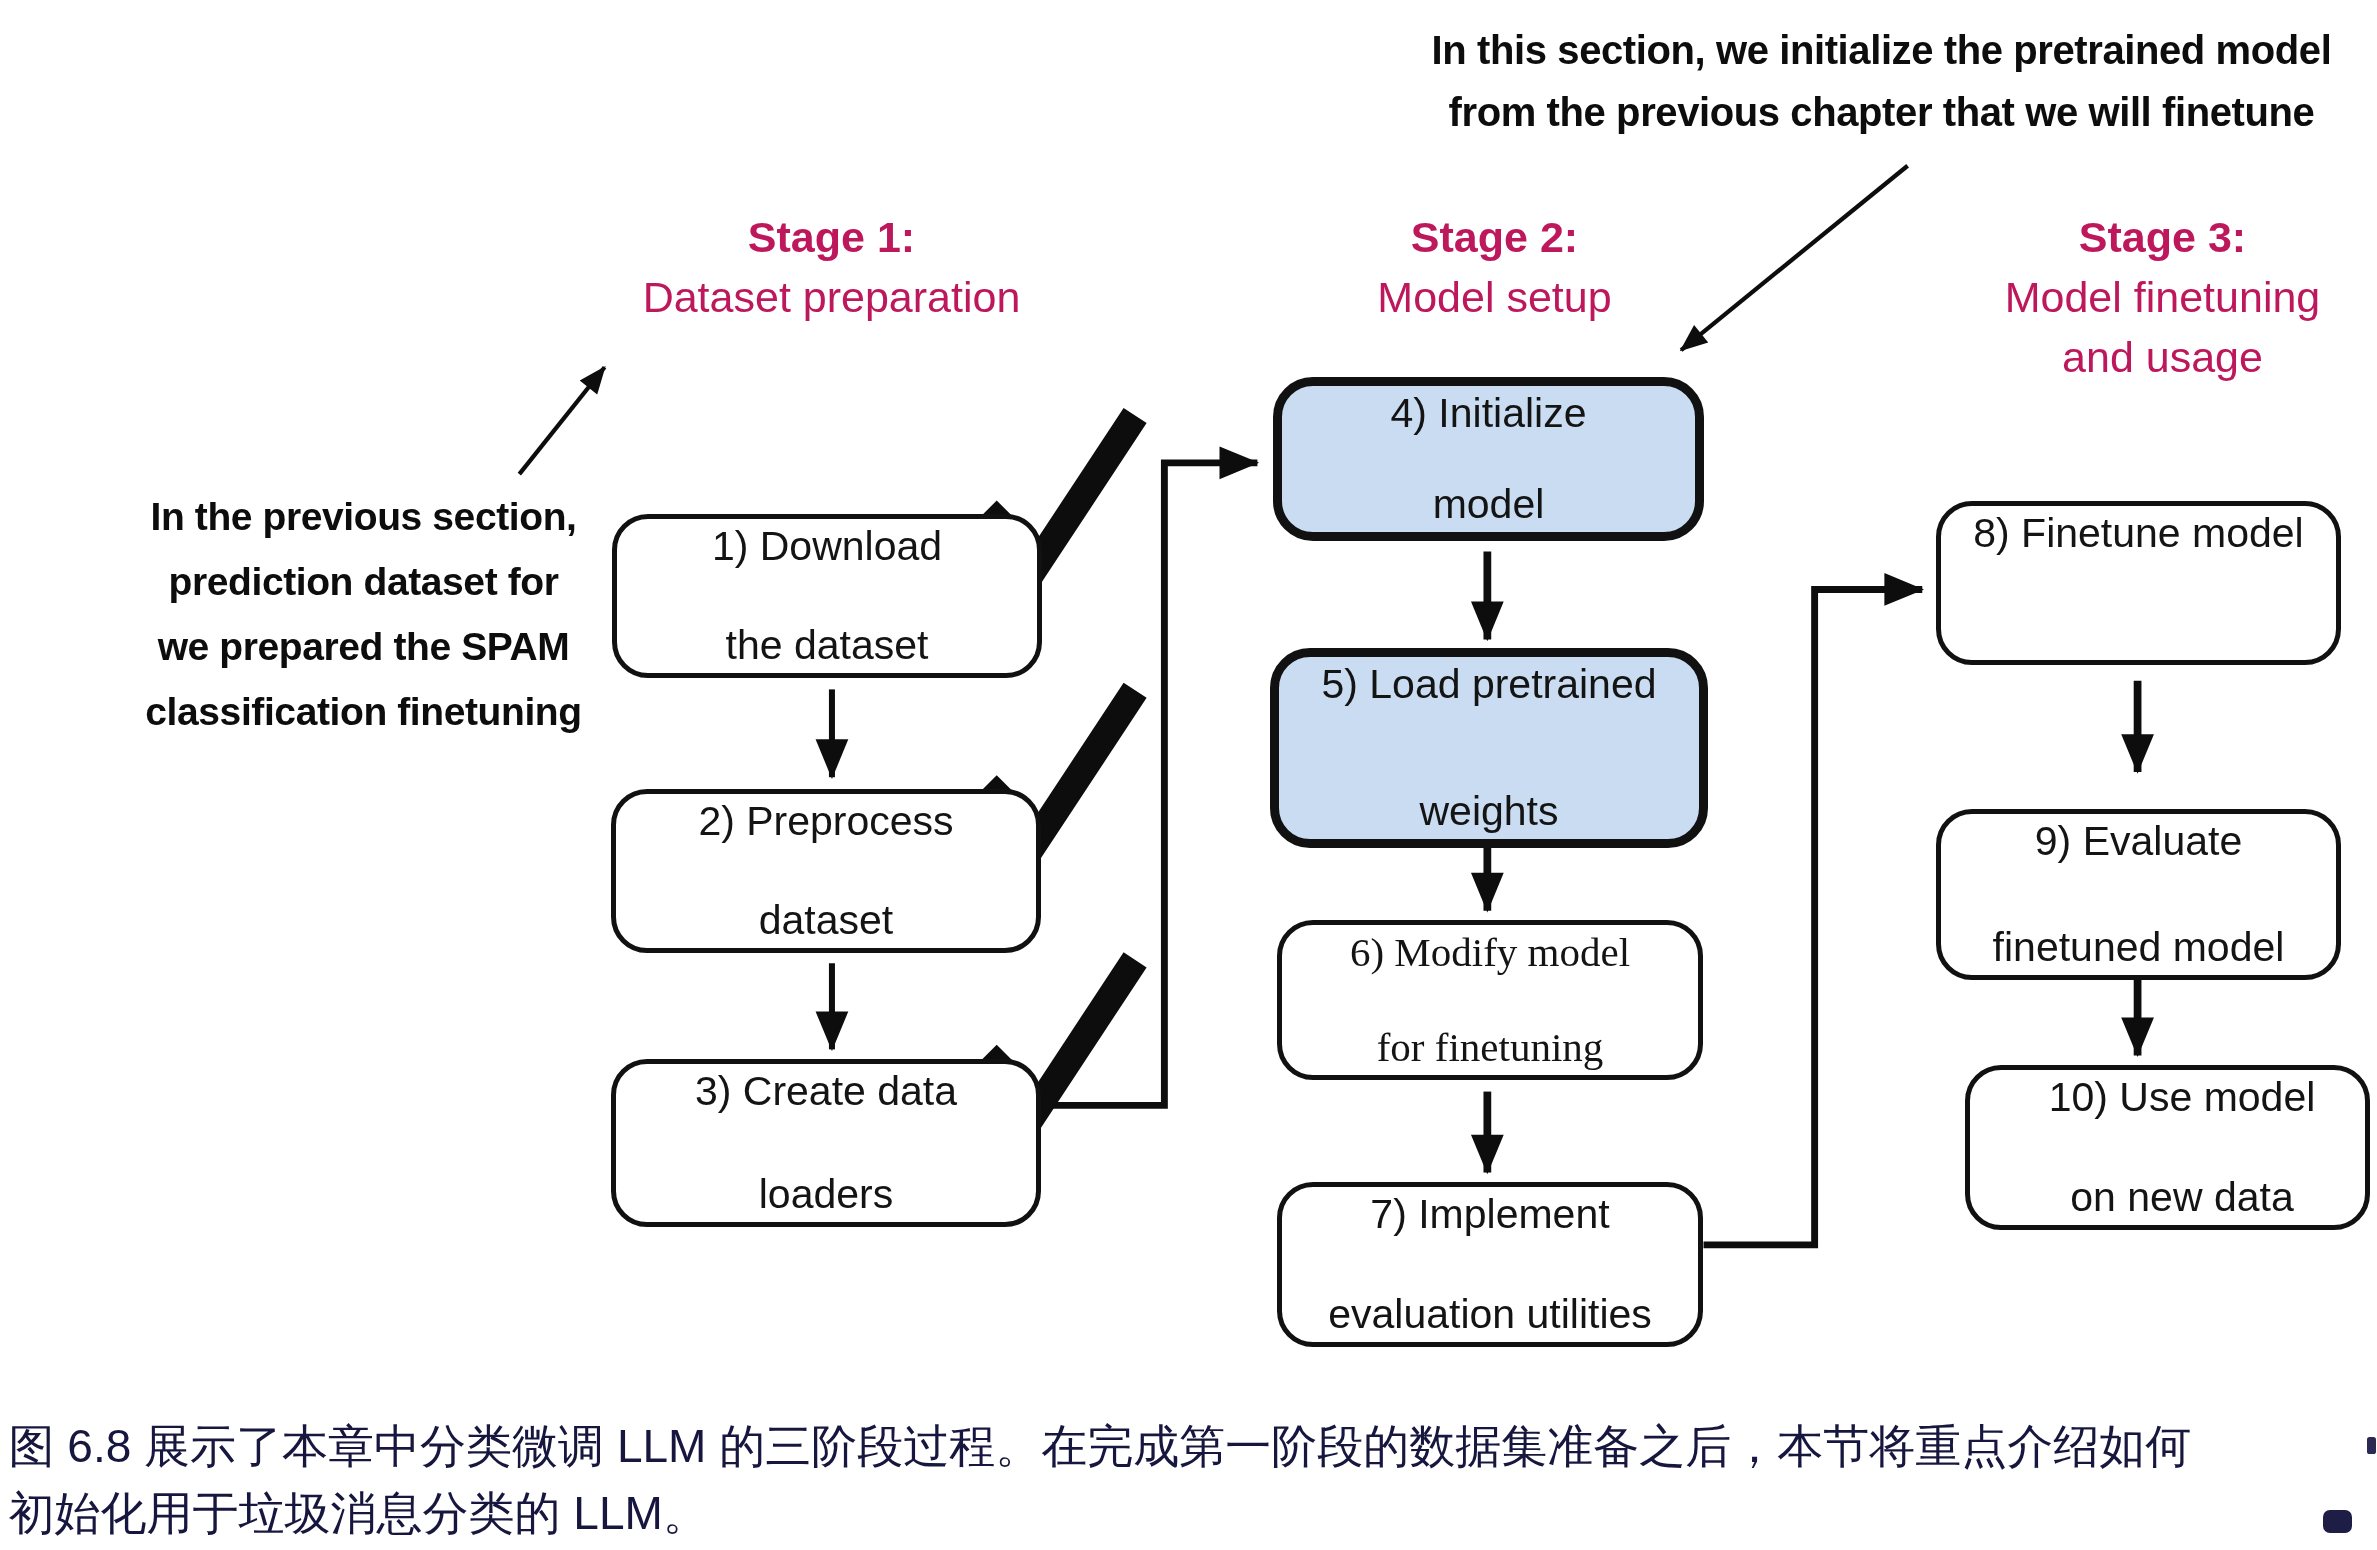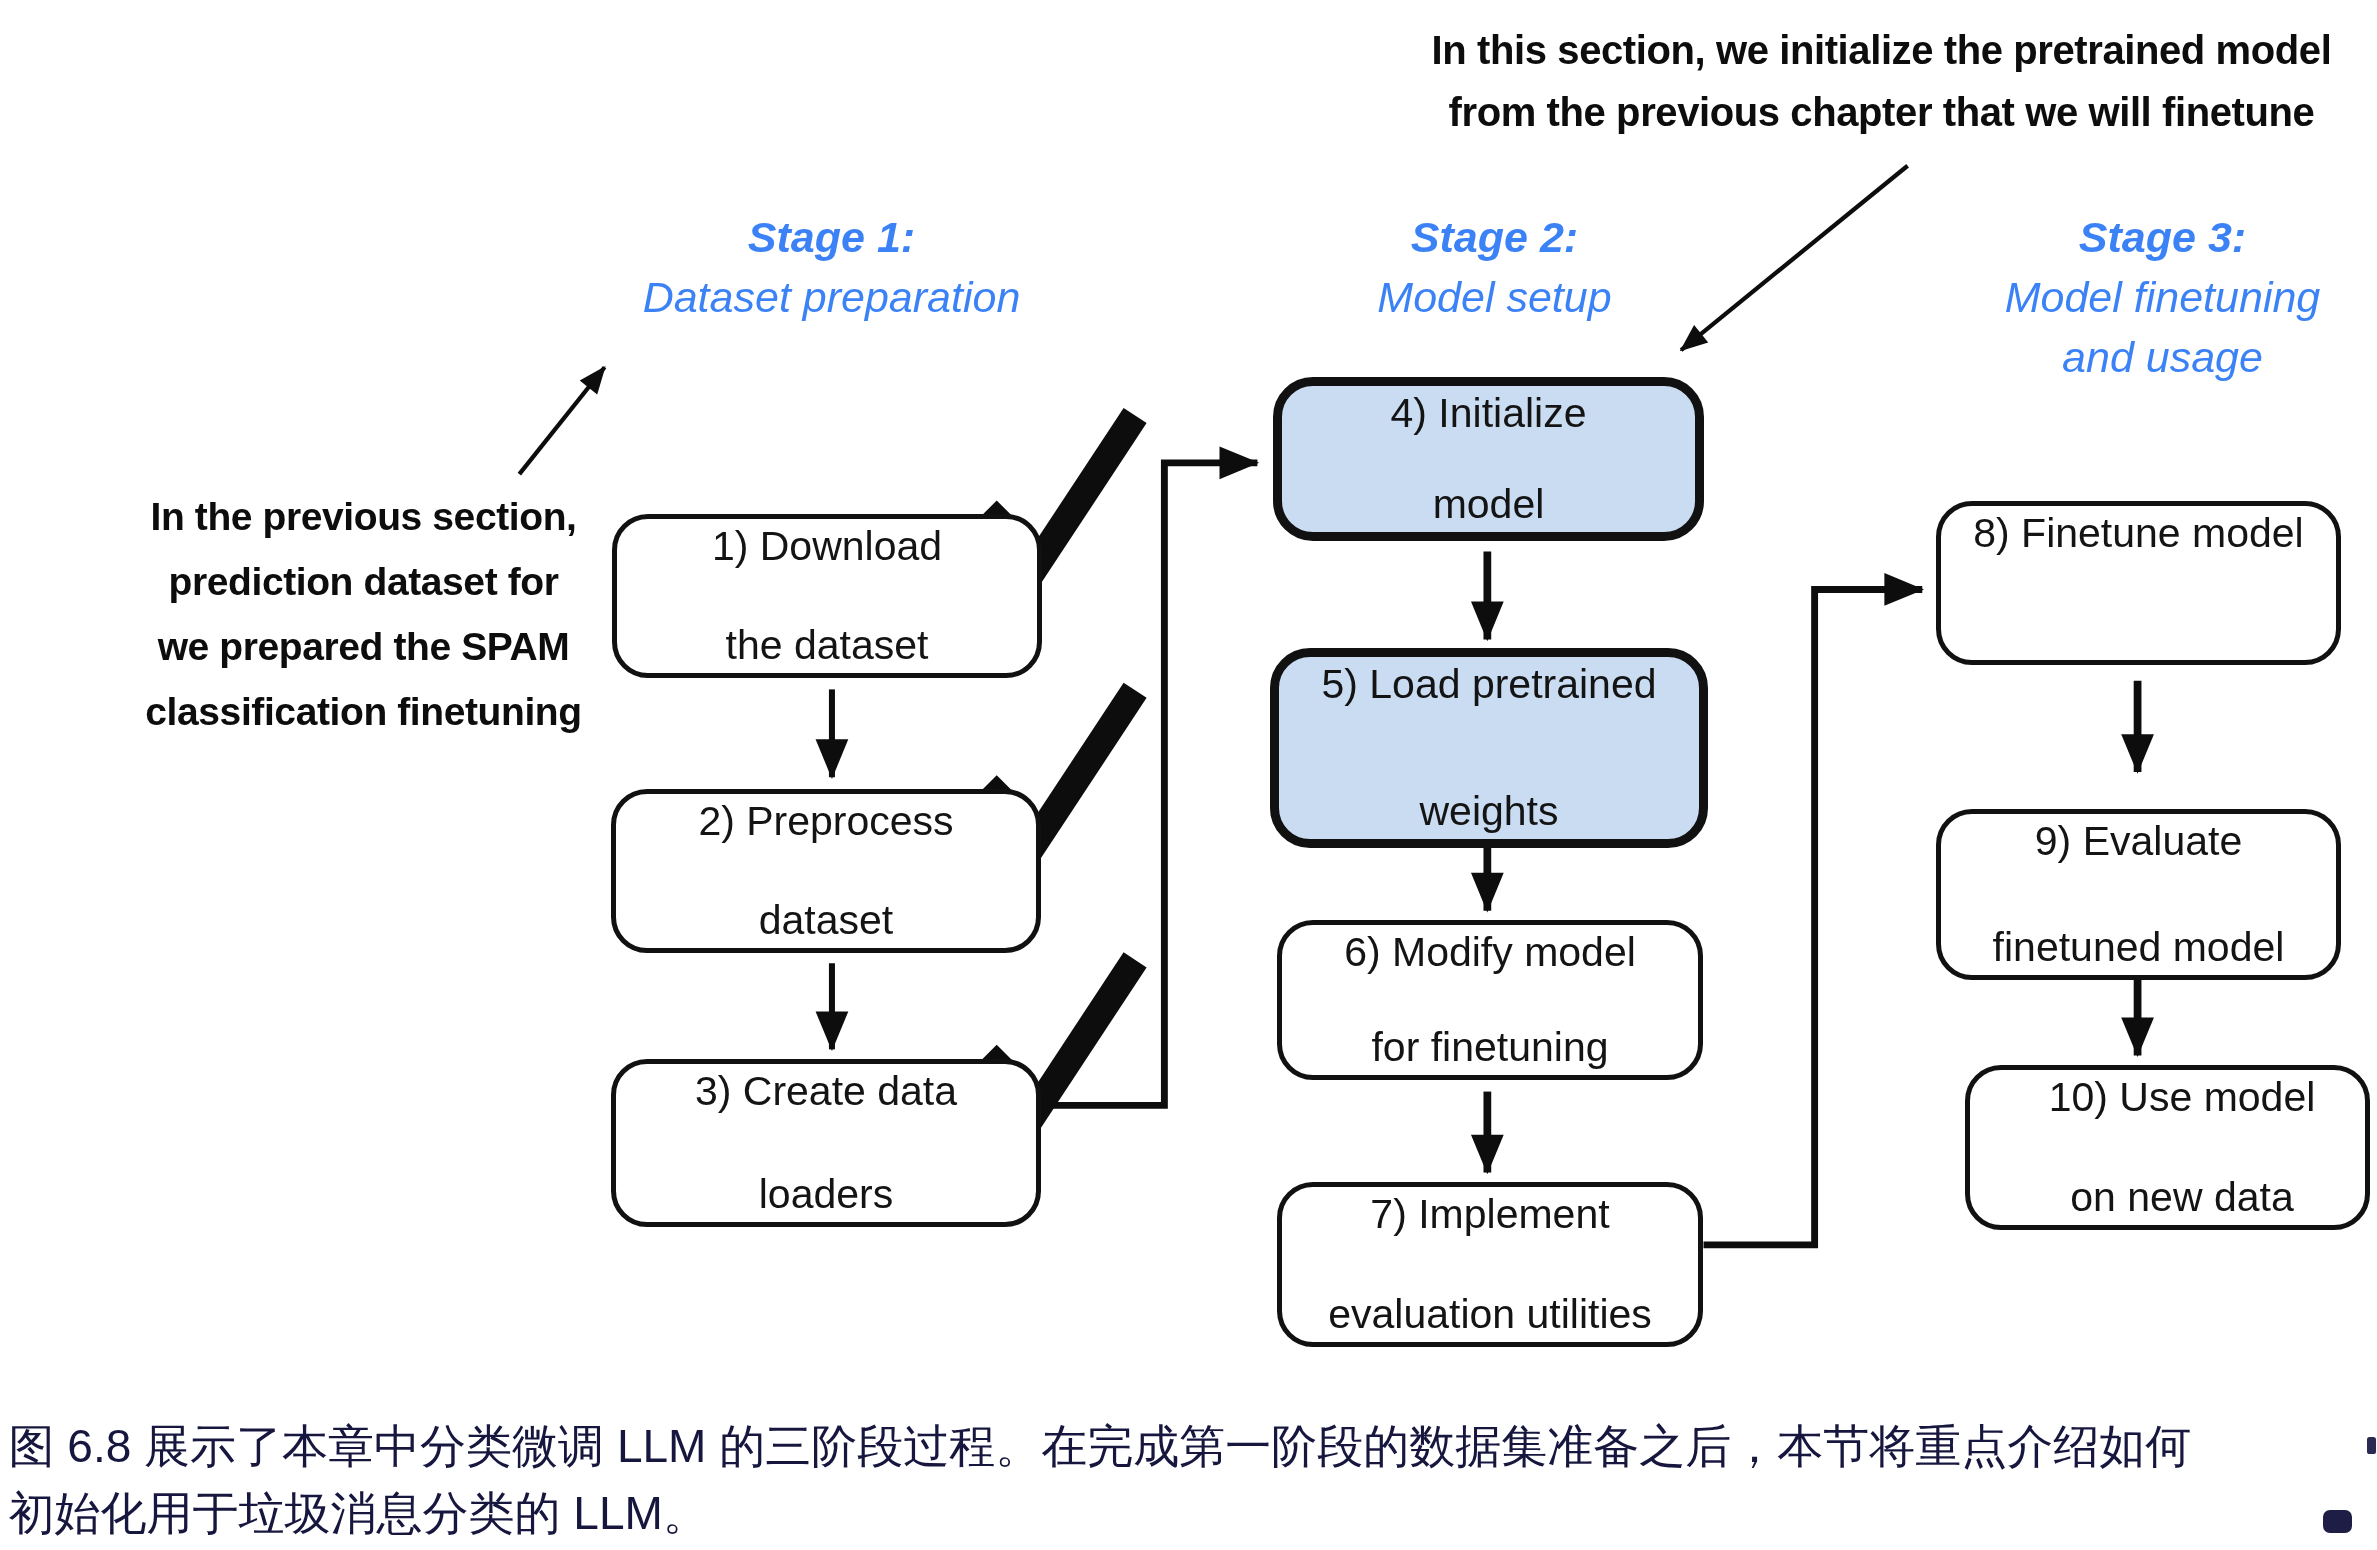--- a/index.html
+++ b/index.html
@@ -5,21 +5,21 @@
   html,body{margin:0;padding:0;background:#ffffff;}
   #canvas{
     position:relative;width:2377px;height:1551px;background:#ffffff;overflow:hidden;
     font-family:"Liberation Sans","DejaVu Sans",sans-serif;color:#111111;
   }
   .layer{position:absolute;left:0;top:0;width:2377px;height:1551px;}
   .annot{
     position:absolute;text-align:center;font-weight:700;font-size:40px;line-height:62px;color:#0d0d0d;
     letter-spacing:-0.4px;
   }
-  .stage-header{position:absolute;text-align:center;font-size:43px;line-height:60px;color:#3b82f6;font-style:italic;}
+  .stage-header{position:absolute;text-align:center;font-size:43px;line-height:60px;color:#be185d;}
   .stage-header .t{font-weight:700;}
   .flow-box{
     position:absolute;display:flex;flex-direction:column;align-items:center;justify-content:space-between;
     background:#ffffff;border:5.2px solid #111111;border-radius:36px;
     font-size:41px;line-height:55px;text-align:center;color:#141414;box-sizing:border-box;
   }
   .flow-box.blue{background:#c9dcf2;border-width:9.5px;border-radius:40px;}
   .caption{
     position:absolute;left:8.6px;top:1413px;width:2367px;
     font-size:46px;line-height:67px;color:#16163e;text-align:left;
@@ -109,21 +109,21 @@
   </div>
 
   <div class="flow-box blue" style="left:1273px;top:377px;width:431px;height:164px;">
     <span>4) Initialize</span>
     <span>model</span>
   </div>
   <div class="flow-box blue" style="left:1270px;top:648px;width:438px;height:200px;">
     <span>5) Load pretrained</span>
     <span>weights</span>
   </div>
-  <div class="flow-box" style="left:1277px;top:920px;width:426px;height:160px;">
+  <div class="flow-box" style="left:1277px;top:920px;width:426px;height:160px;font-family:Liberation Serif, serif;">
     <span>6) Modify model</span>
     <span>for finetuning</span>
   </div>
   <div class="flow-box" style="left:1277px;top:1182px;width:426px;height:165px;">
     <span>7) Implement</span>
     <span>evaluation utilities</span>
   </div>
 
   <div class="flow-box" style="left:1936px;top:501px;width:405px;height:164px;">
     <span>8) Finetune model</span>

